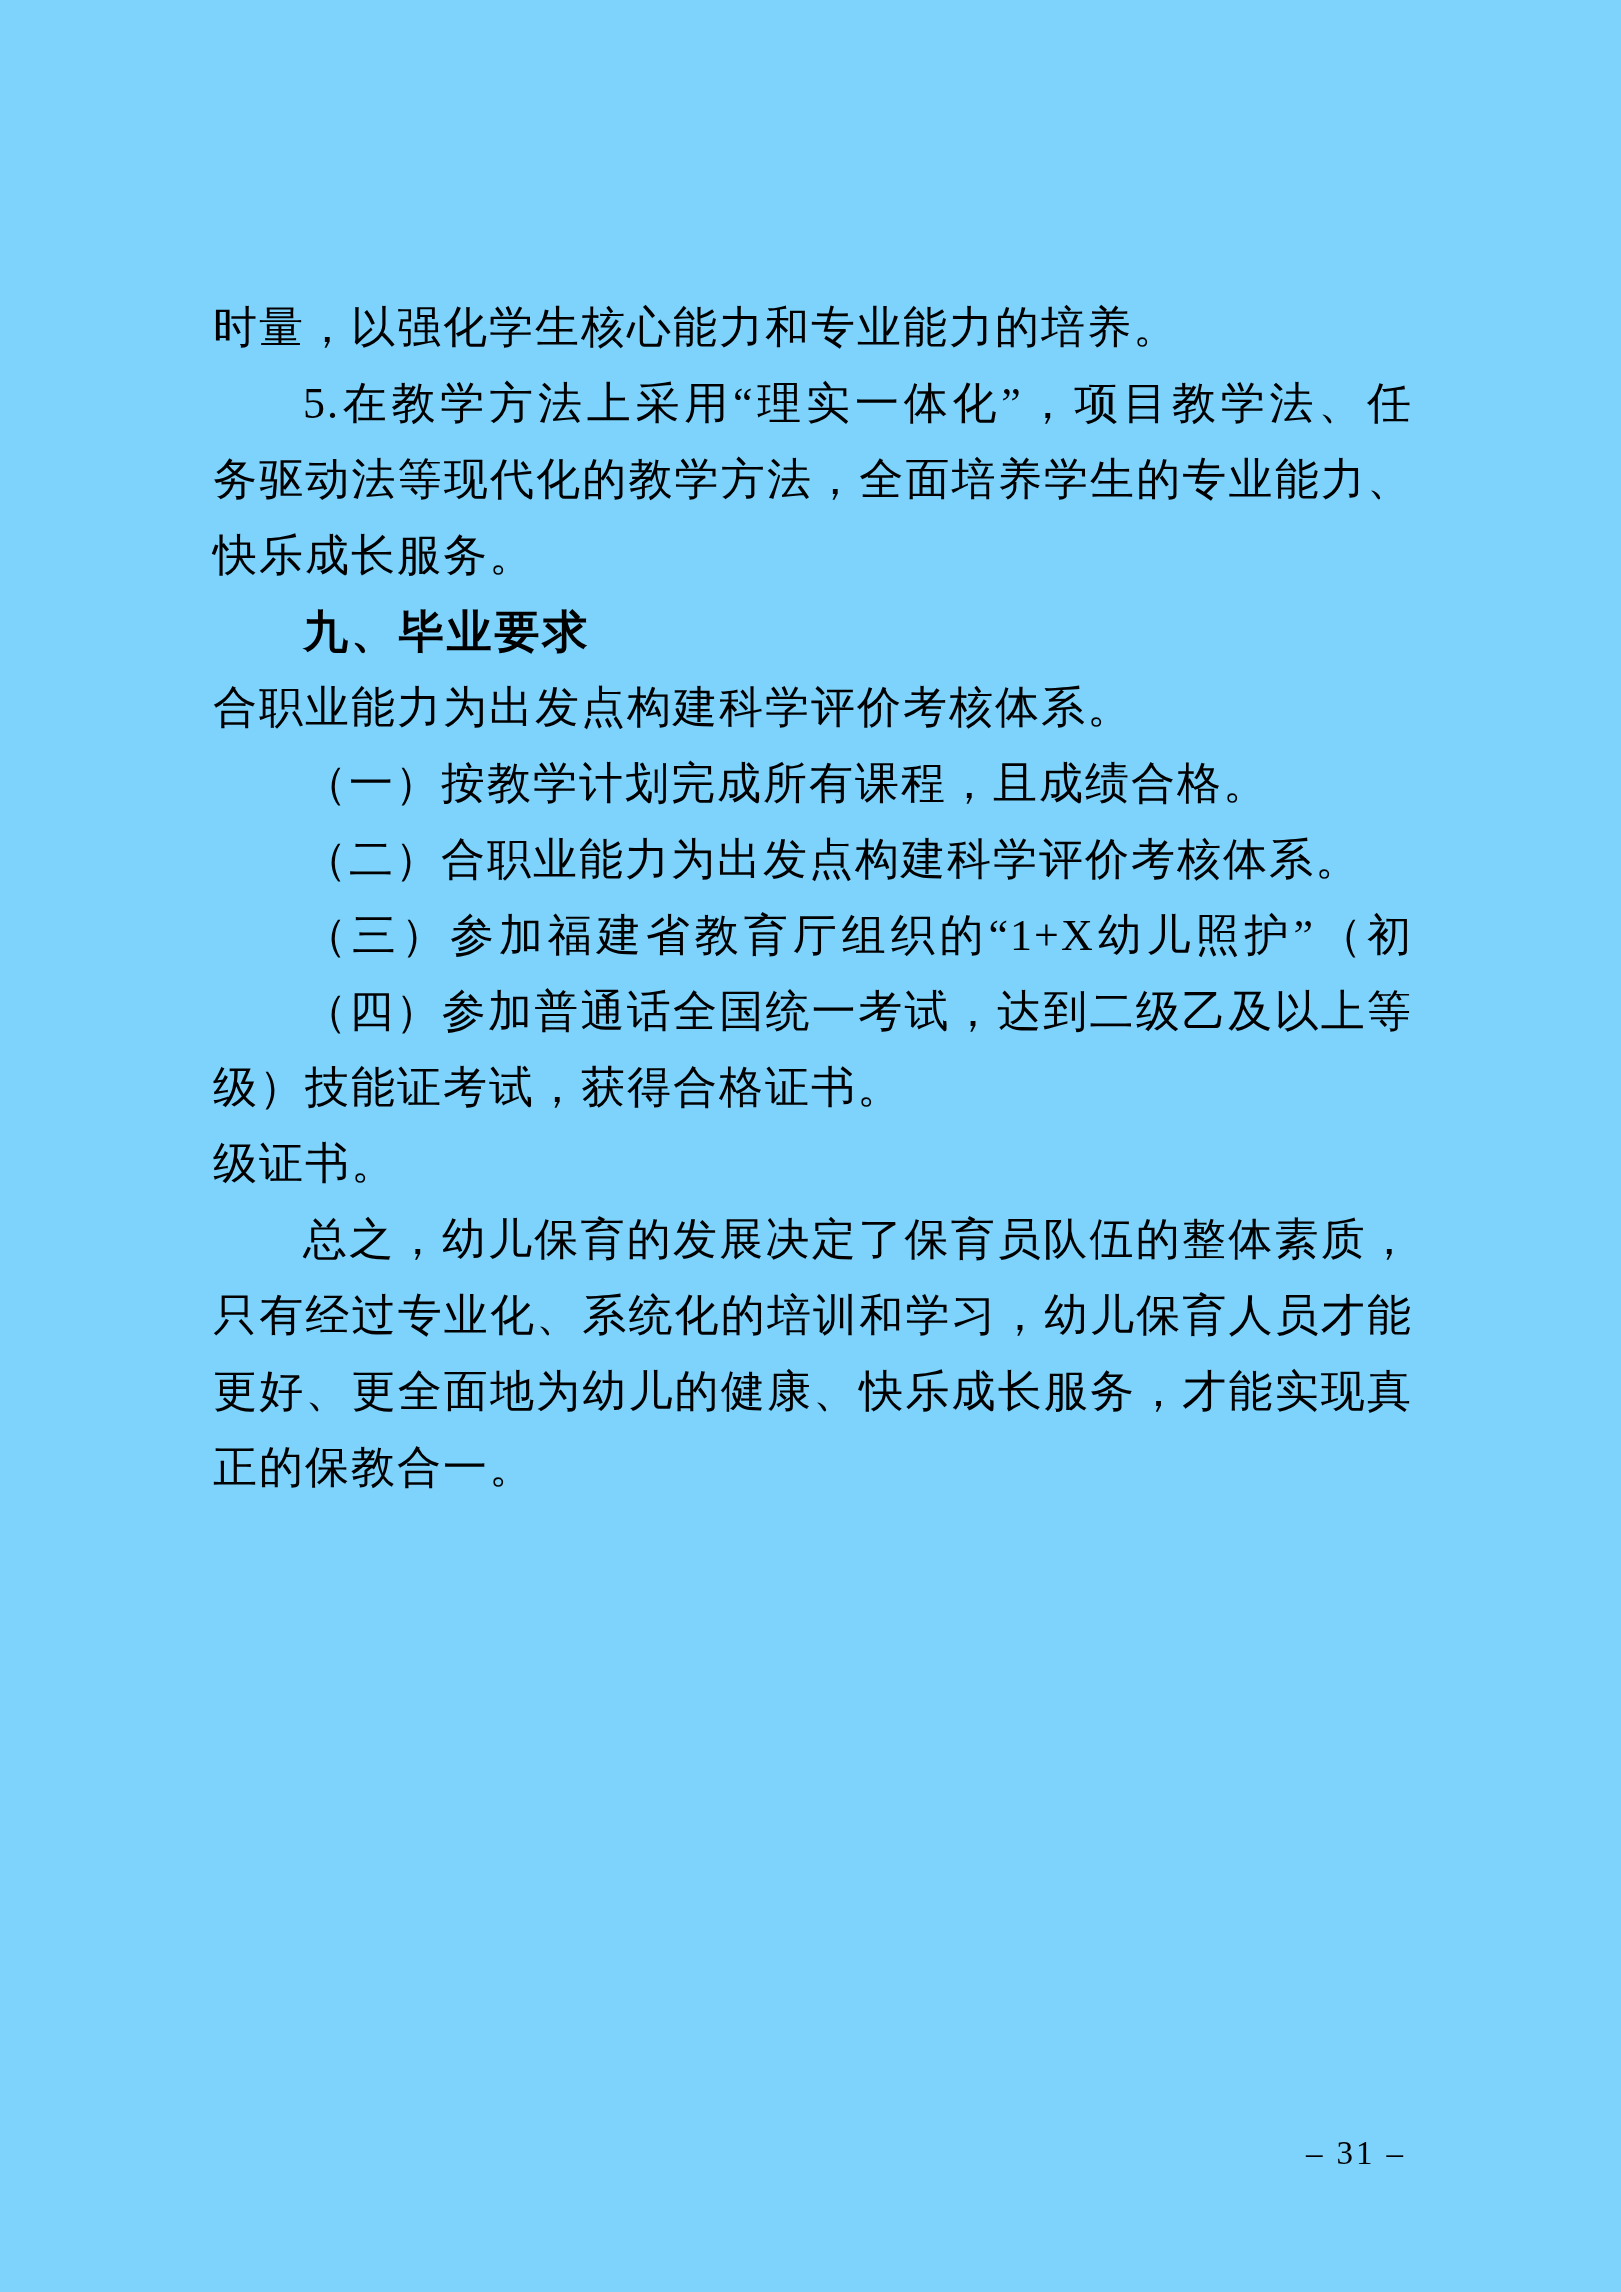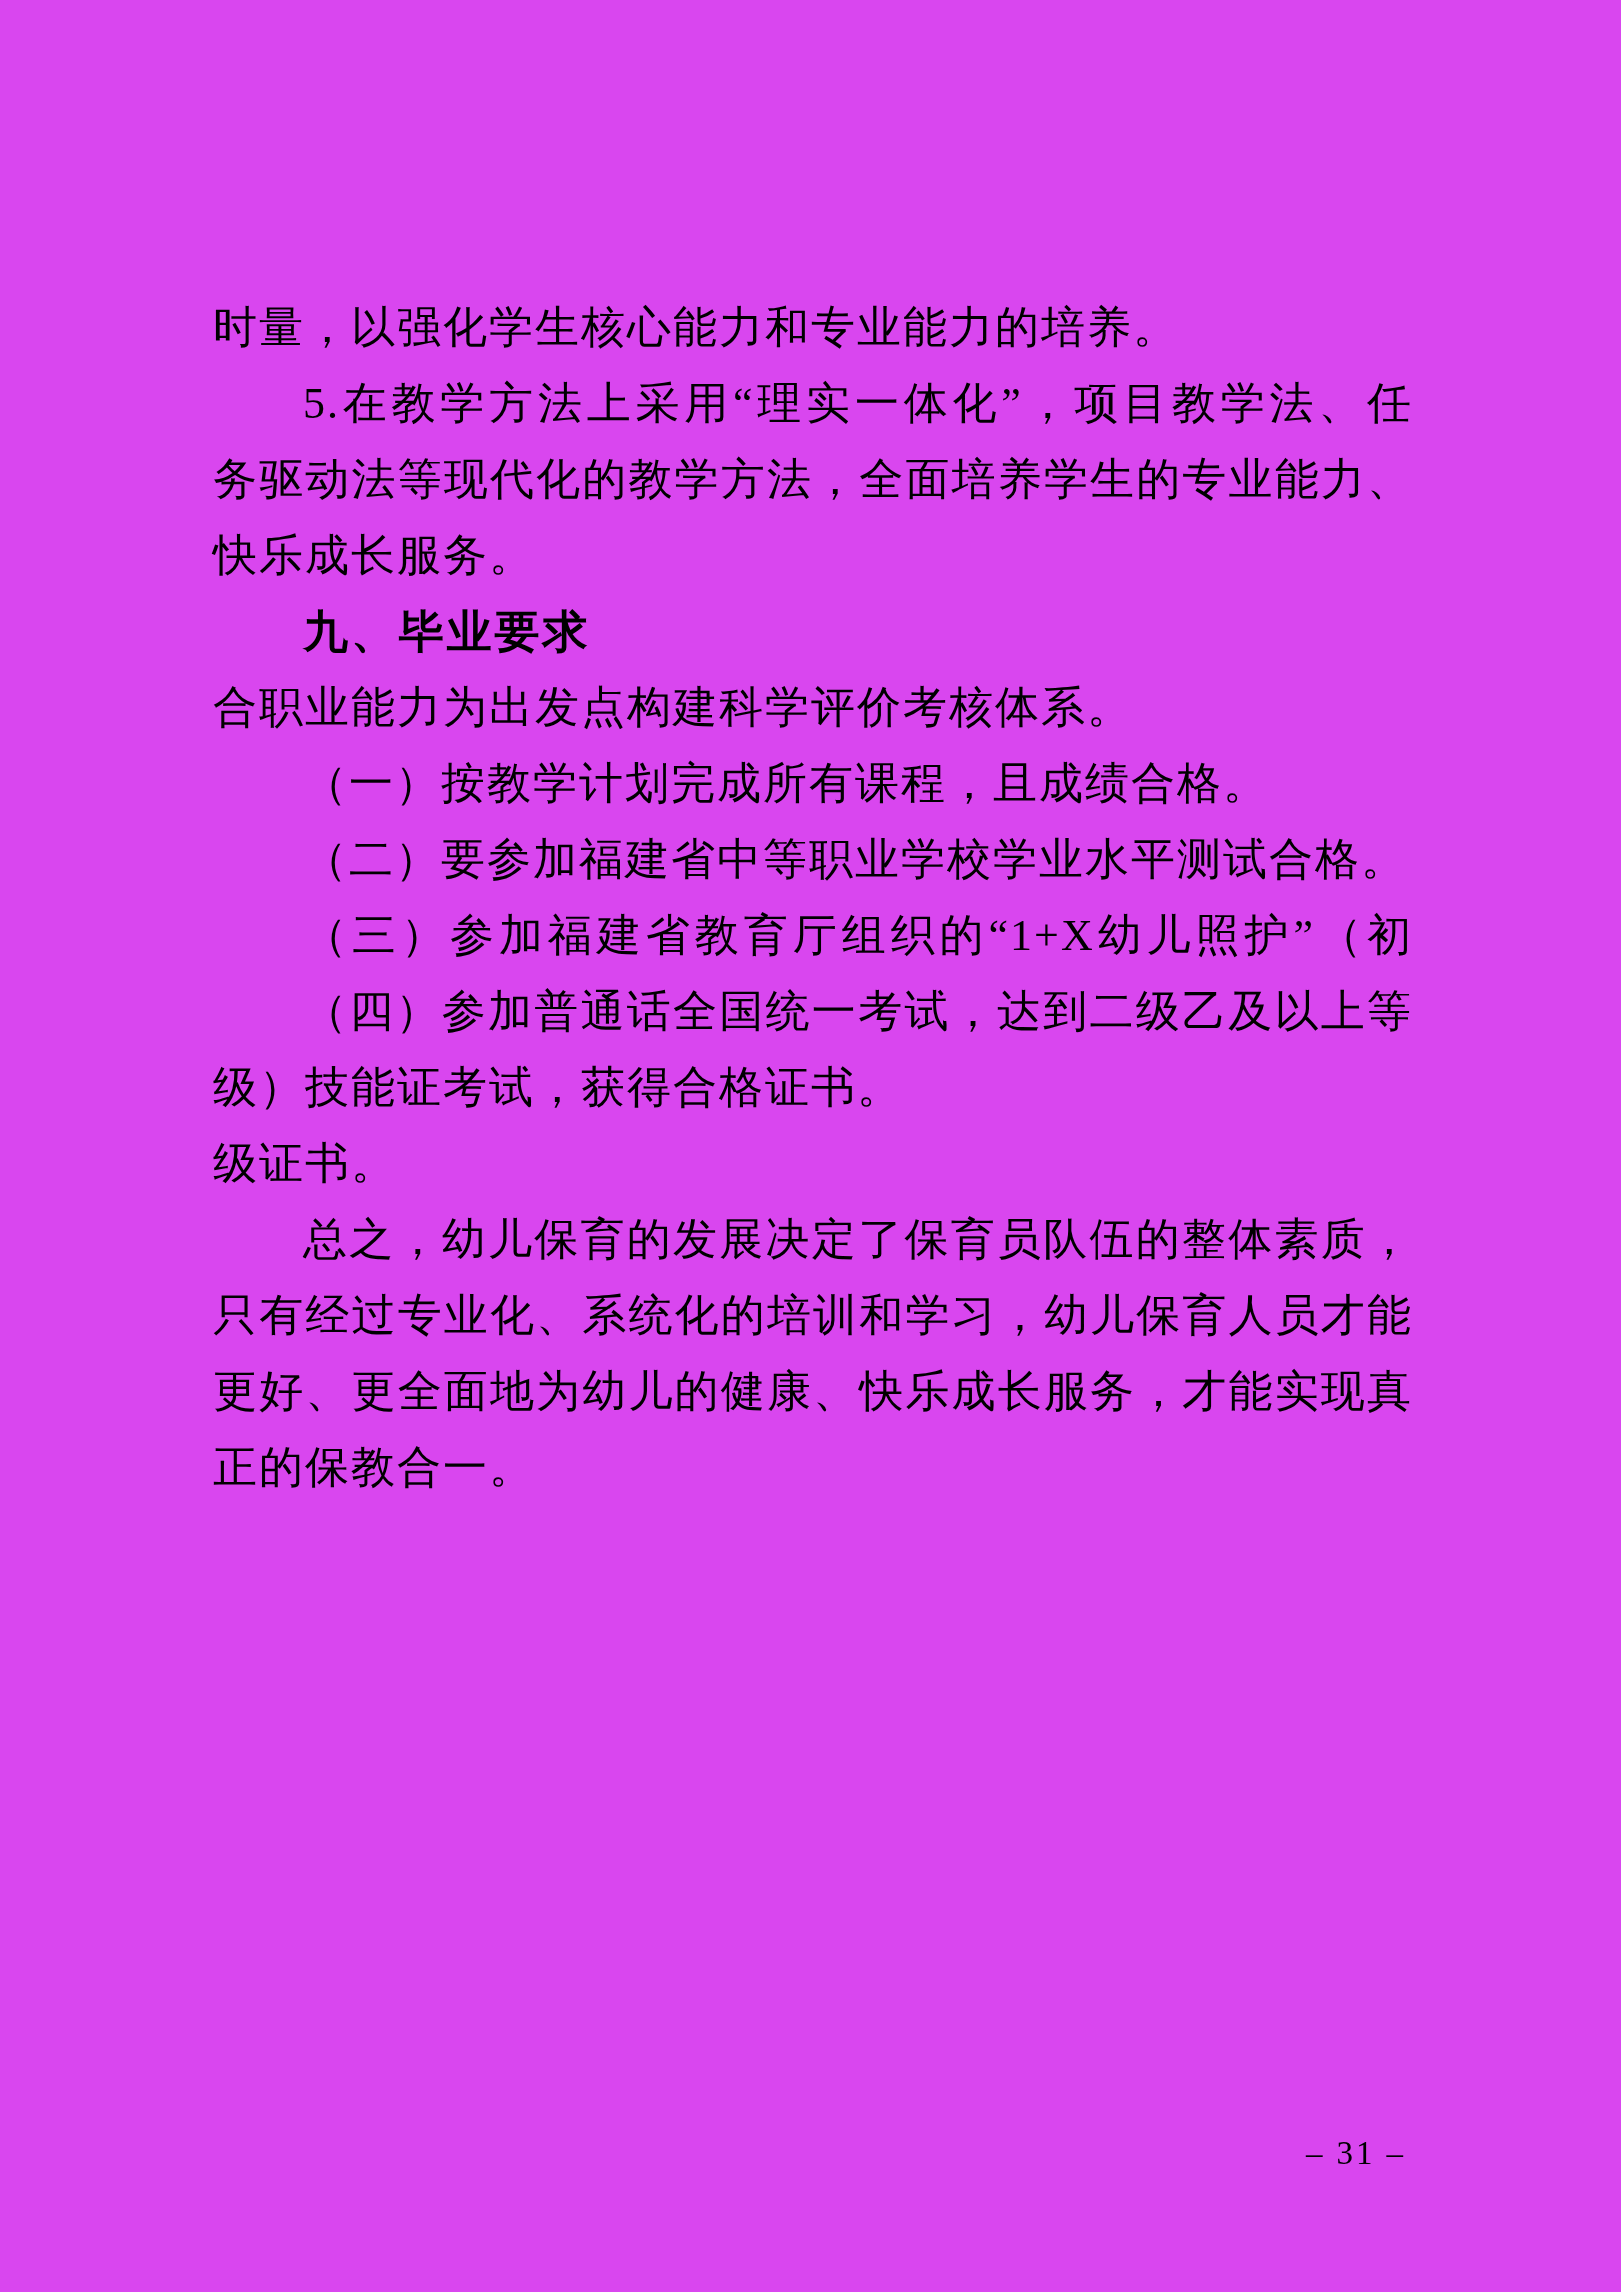--- a/index.html
+++ b/index.html
@@ -4,21 +4,21 @@
 <style>
   html, body {
     margin: 0;
     padding: 0;
     background: #ffffff;
   }
   .page {
     position: relative;
     width: 1621px;
     height: 2293px;
-    background: #d946ef;
+    background: #7dd3fc;
     overflow: hidden;
     color: #000000;
   }
   .text-block {
     position: absolute;
     left: 213px;
     top: 290px;
     width: 1200px;
   }
   .line {
@@ -65,21 +65,21 @@
 
 <div class="page">
   <div class="text-block">
     <p class="line">时量，以强化学生核心能力和专业能力的培养。</p>
     <p class="line indent fill">5.在教学方法上采用“理实一体化”，项目教学法、任</p>
     <p class="line fill">务驱动法等现代化的教学方法，全面培养学生的专业能力、</p>
     <p class="line">快乐成长服务。</p>
     <p class="line indent heading">九、毕业要求</p>
     <p class="line">合职业能力为出发点构建科学评价考核体系。</p>
     <p class="line indent">（一）按教学计划完成所有课程，且成绩合格。</p>
-    <p class="line indent">（二）要参加福建省中等职业学校学业水平测试合格。</p>
+    <p class="line indent">（二）合职业能力为出发点构建科学评价考核体系。</p>
     <p class="line indent fill">（三）参加福建省教育厅组织的“1+X幼儿照护”（初</p>
     <p class="line indent fill">（四）参加普通话全国统一考试，达到二级乙及以上等</p>
     <p class="line">级）技能证考试，获得合格证书。</p>
     <p class="line">级证书。</p>
     <p class="line indent fill">总之，幼儿保育的发展决定了保育员队伍的整体素质，</p>
     <p class="line fill">只有经过专业化、系统化的培训和学习，幼儿保育人员才能</p>
     <p class="line fill">更好、更全面地为幼儿的健康、快乐成长服务，才能实现真</p>
     <p class="line">正的保教合一。</p>
   </div>
   <div class="page-number">– 31 –</div>

